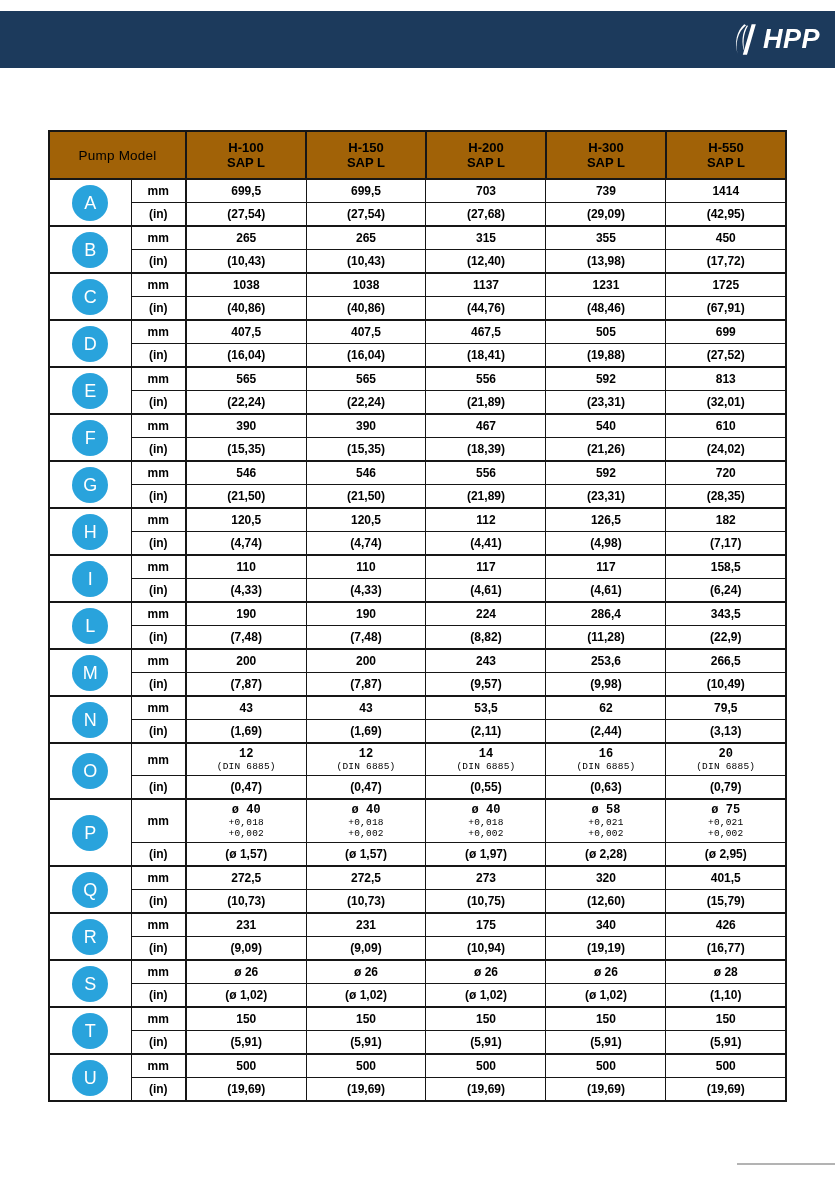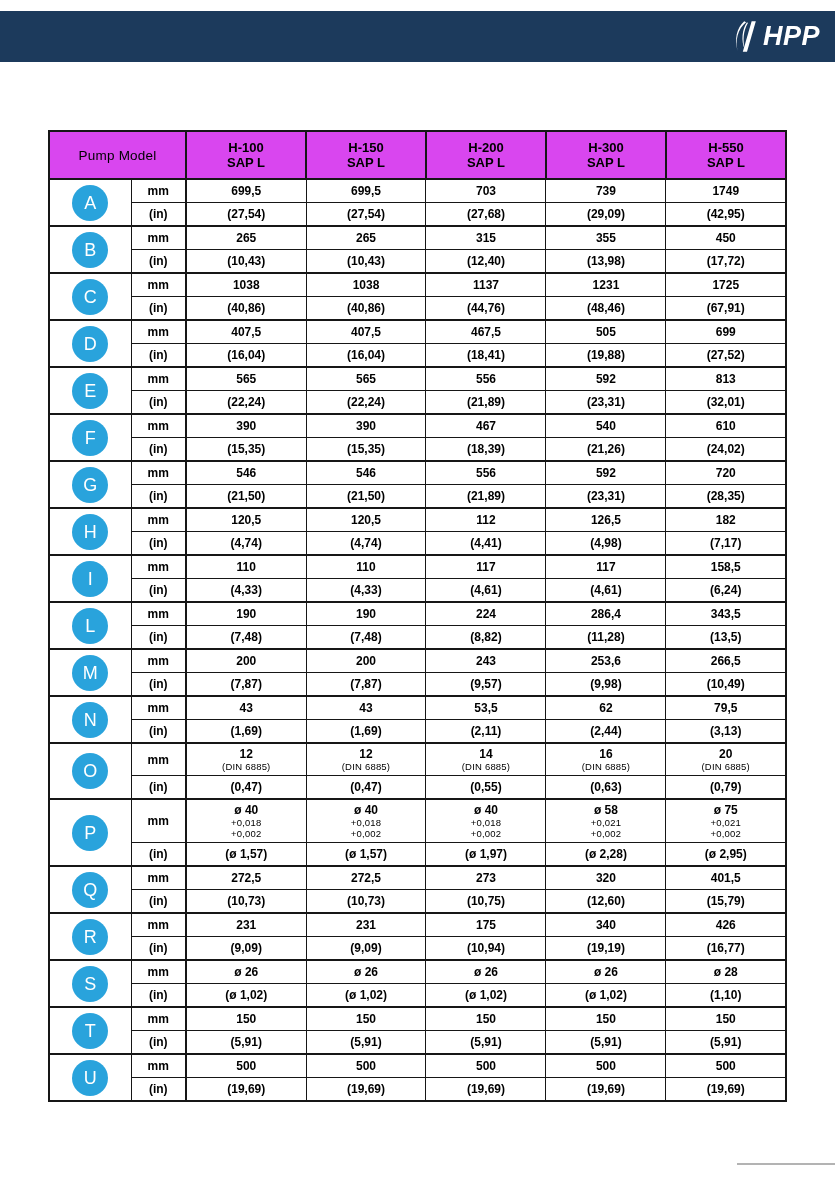--- a/index.html
+++ b/index.html
@@ -15,21 +15,21 @@
     background: #ffffff;
     overflow: hidden;
   }
 
   
   .topbar {
     position: absolute;
     top: 11px;
     left: 0;
     right: 0;
-    height: 51px;
+    height: 57px;
     background: #1c3a5c;
     display: flex;
     align-items: center;
     justify-content: flex-end;
     padding-right: 15px;
     box-sizing: border-box;
     gap: 20px;
   }
   .logo {
     display: flex;
@@ -64,21 +64,21 @@
     table-layout: fixed;
     border: 2px solid #161616;
   }
   .dim-table th, .dim-table td {
     border: 1px solid #161616;
     text-align: center;
     vertical-align: middle;
     padding: 0;
   }
   .dim-table thead th {
-    background: #d946ef;
+    background: #a16207;
     height: 46px;
     border-bottom: 2px solid #161616;
     border-left: 2px solid #161616;
     font-size: 13px;
     font-weight: bold;
     line-height: 15px;
   }
   .dim-table thead th.corner {
     font-weight: normal;
     font-size: 13.5px;
@@ -106,21 +106,21 @@
     background: #29a3dc;
     color: #ffffff;
     font-size: 18px;
     line-height: 1;
   }
   .val {
     font-size: 12px;
     font-weight: bold;
     line-height: 14px;
   }
-  td.multi { padding: 3px 0; }
+  td.multi { padding: 3px 0; font-family: Liberation Mono, monospace; }
   .note {
     font-size: 9.5px;
     font-weight: normal;
     line-height: 11px;
     letter-spacing: 0.2px;
   }
 
   
   .page-num {
     position: absolute;
@@ -203,21 +203,21 @@
           <td class="data">
             <div class="val">699,5</div>
           </td>
           <td class="data">
             <div class="val">703</div>
           </td>
           <td class="data">
             <div class="val">739</div>
           </td>
           <td class="data">
-            <div class="val">1749</div>
+            <div class="val">1414</div>
           </td>
         </tr>
         <tr>
           <td class="unit">(in)</td>
           <td class="data">
             <div class="val">(27,54)</div>
           </td>
           <td class="data">
             <div class="val">(27,54)</div>
           </td>
@@ -554,21 +554,21 @@
           <td class="data">
             <div class="val">(7,48)</div>
           </td>
           <td class="data">
             <div class="val">(8,82)</div>
           </td>
           <td class="data">
             <div class="val">(11,28)</div>
           </td>
           <td class="data">
-            <div class="val">(13,5)</div>
+            <div class="val">(22,9)</div>
           </td>
         </tr>
         <tr class="grp-first">
           <td class="letter" rowspan="2"><span class="badge">M</span></td>
           <td class="unit">mm</td>
           <td class="data">
             <div class="val">200</div>
           </td>
           <td class="data">
             <div class="val">200</div>

